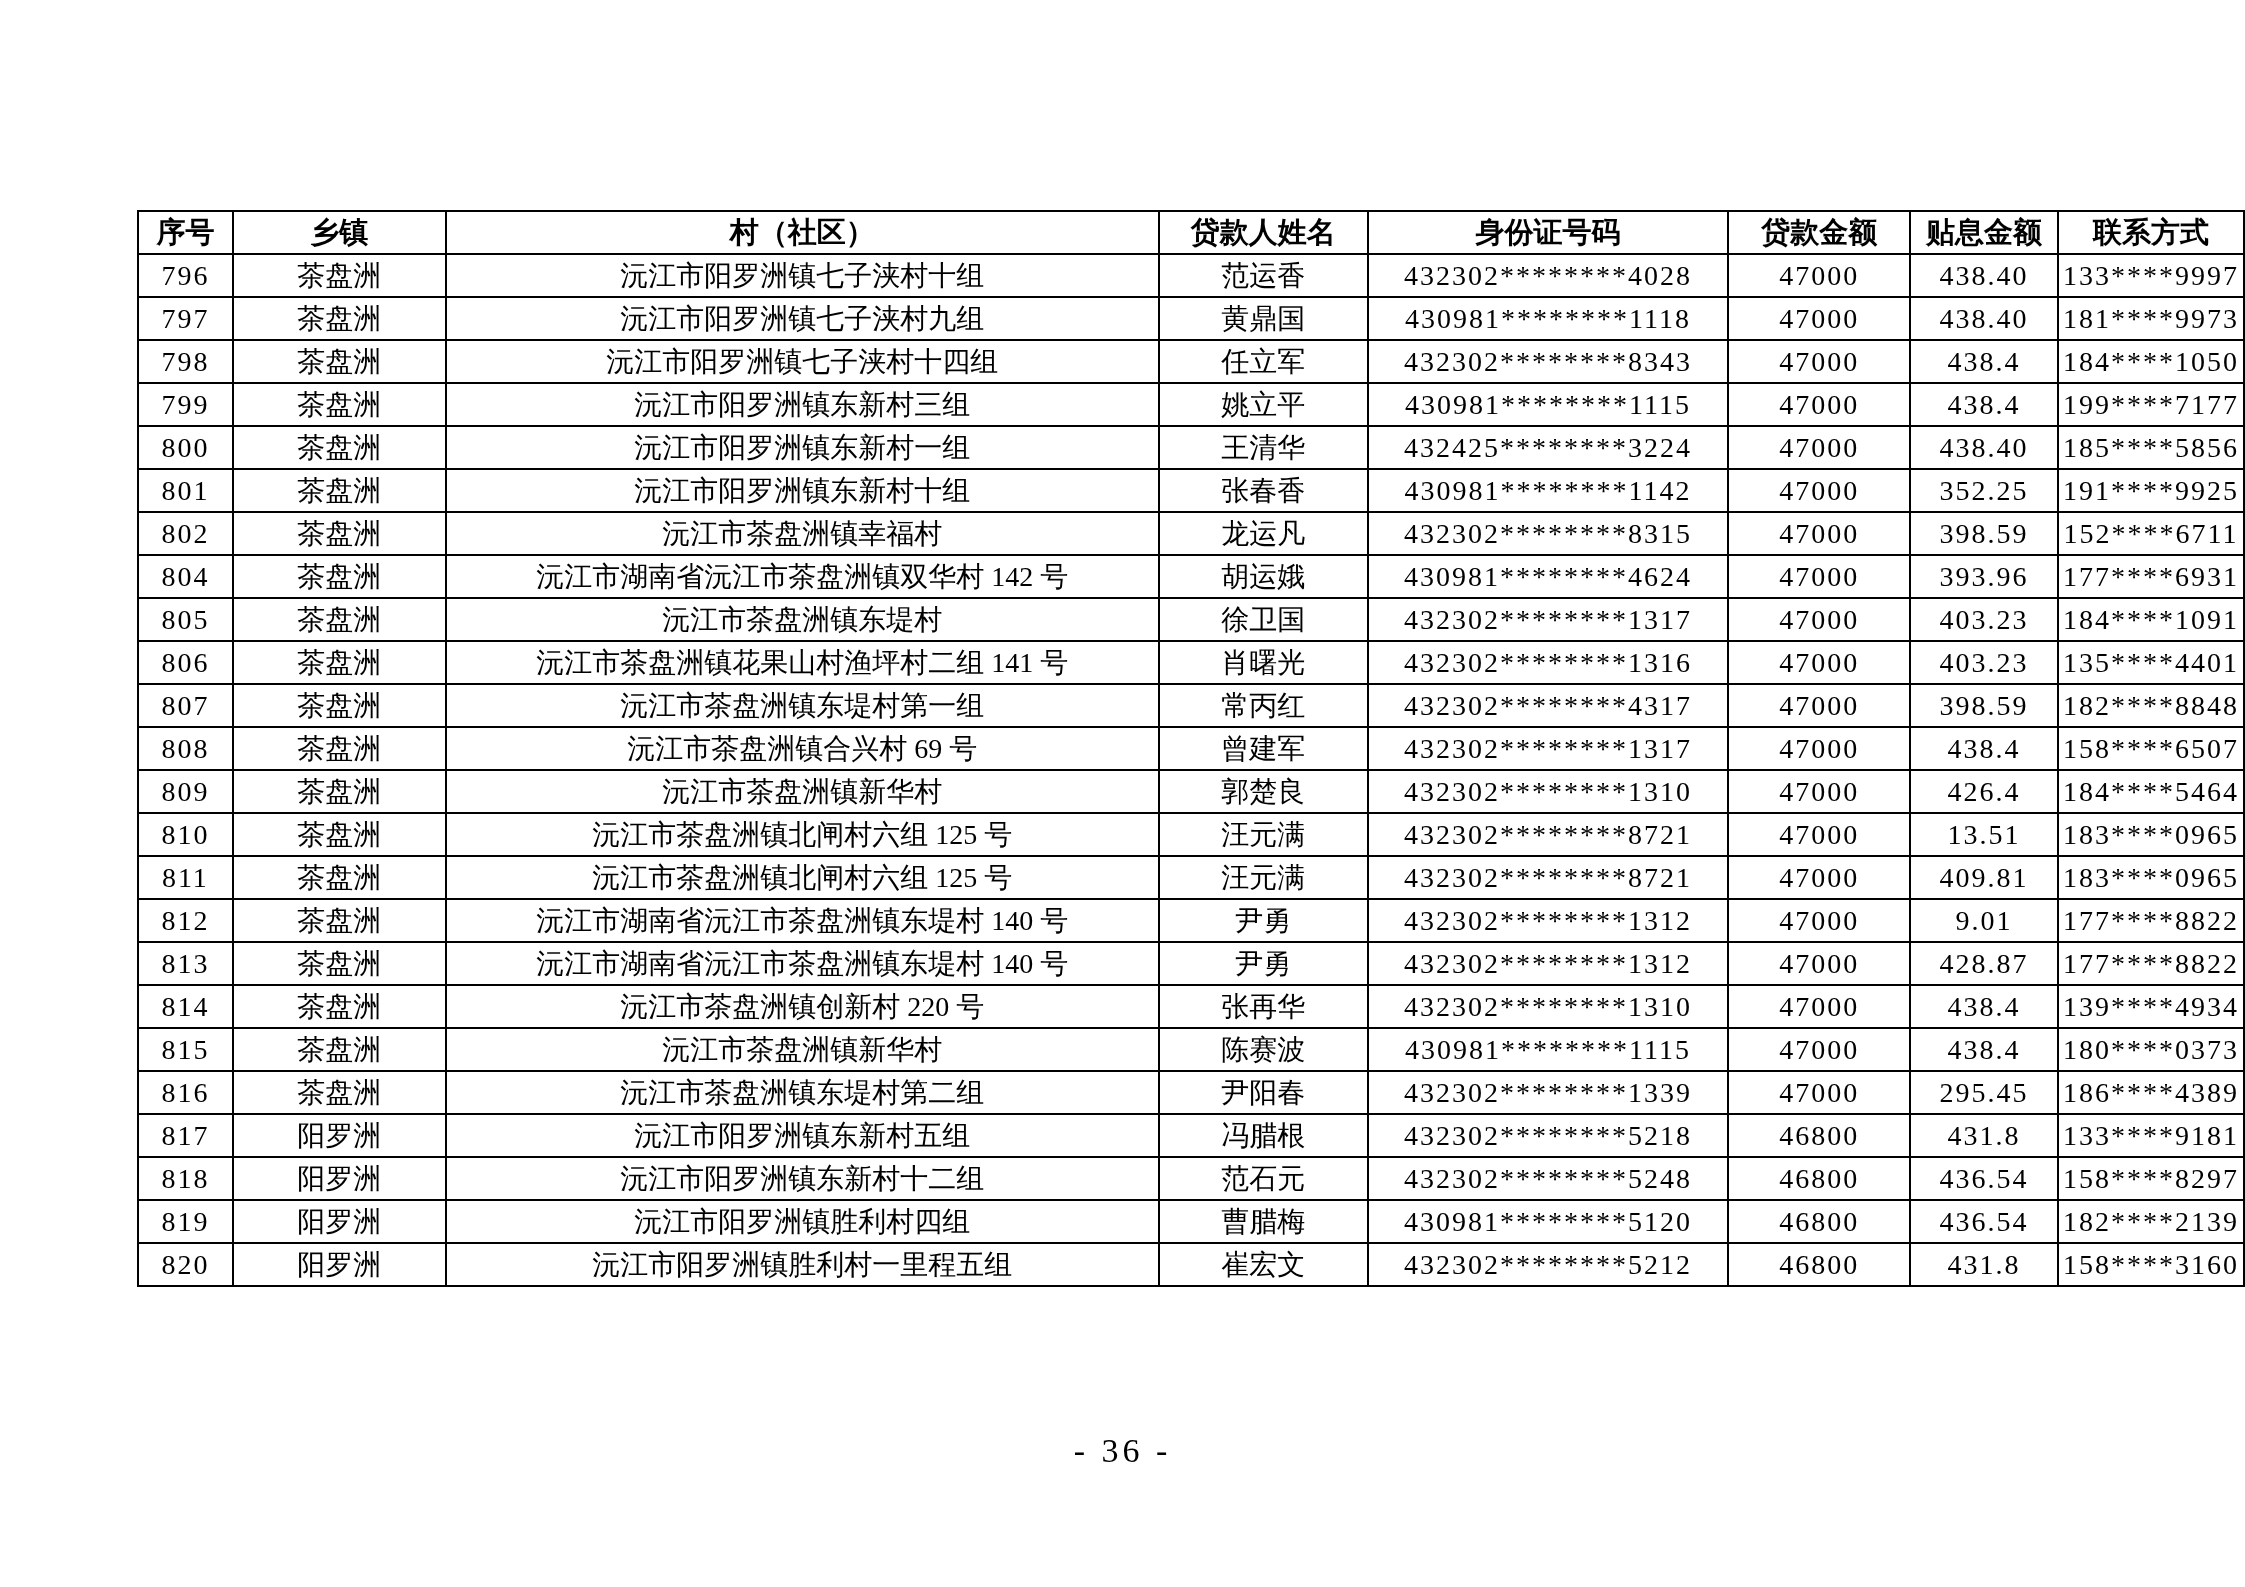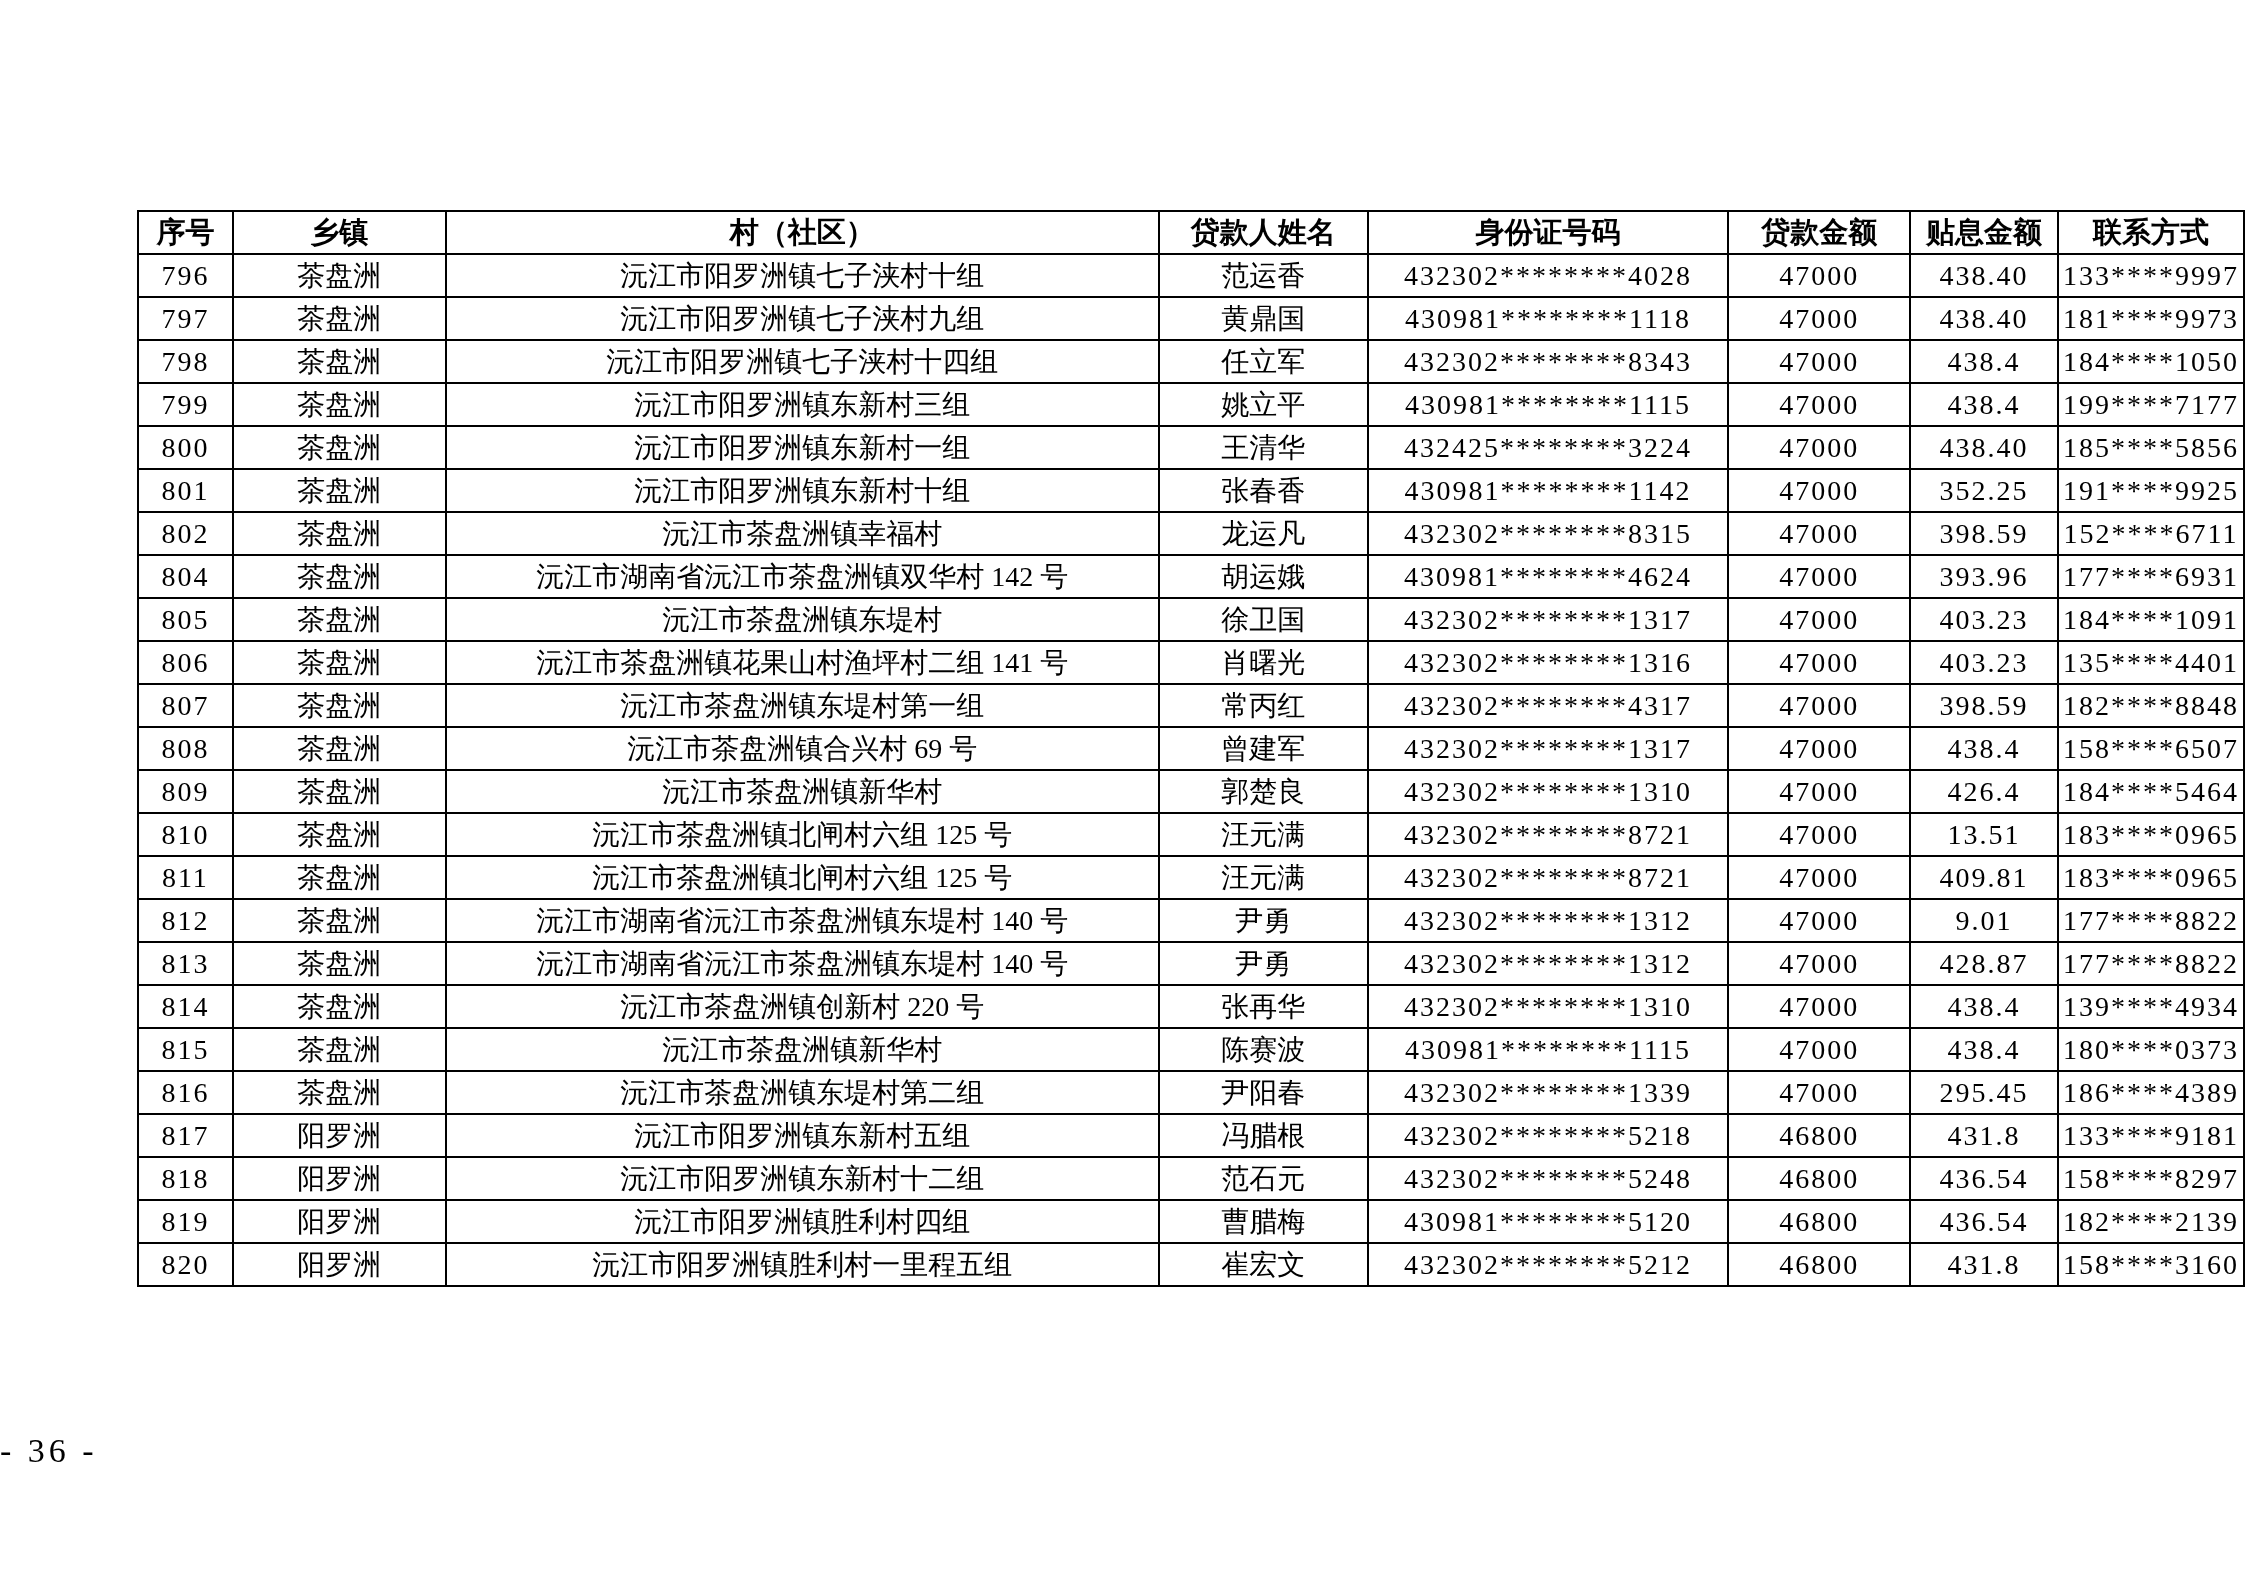--- a/index.html
+++ b/index.html
@@ -57,21 +57,21 @@
   td.col-id_number,
   td.col-loan_amount,
   td.col-subsidy_amount,
   td.col-contact { letter-spacing: 2px; }
 
   .page-number {
     position: absolute;
     top: 1432px;
     left: 0;
     width: 2245px;
-    text-align: left;
+    text-align: center;
     font-size: 34px;
     letter-spacing: 4px;
     font-family: "Liberation Serif", "DejaVu Serif", serif;
   }
 </style>
 </head>
 <body>
 
 <div class="page">
   <table class="loan-table">

